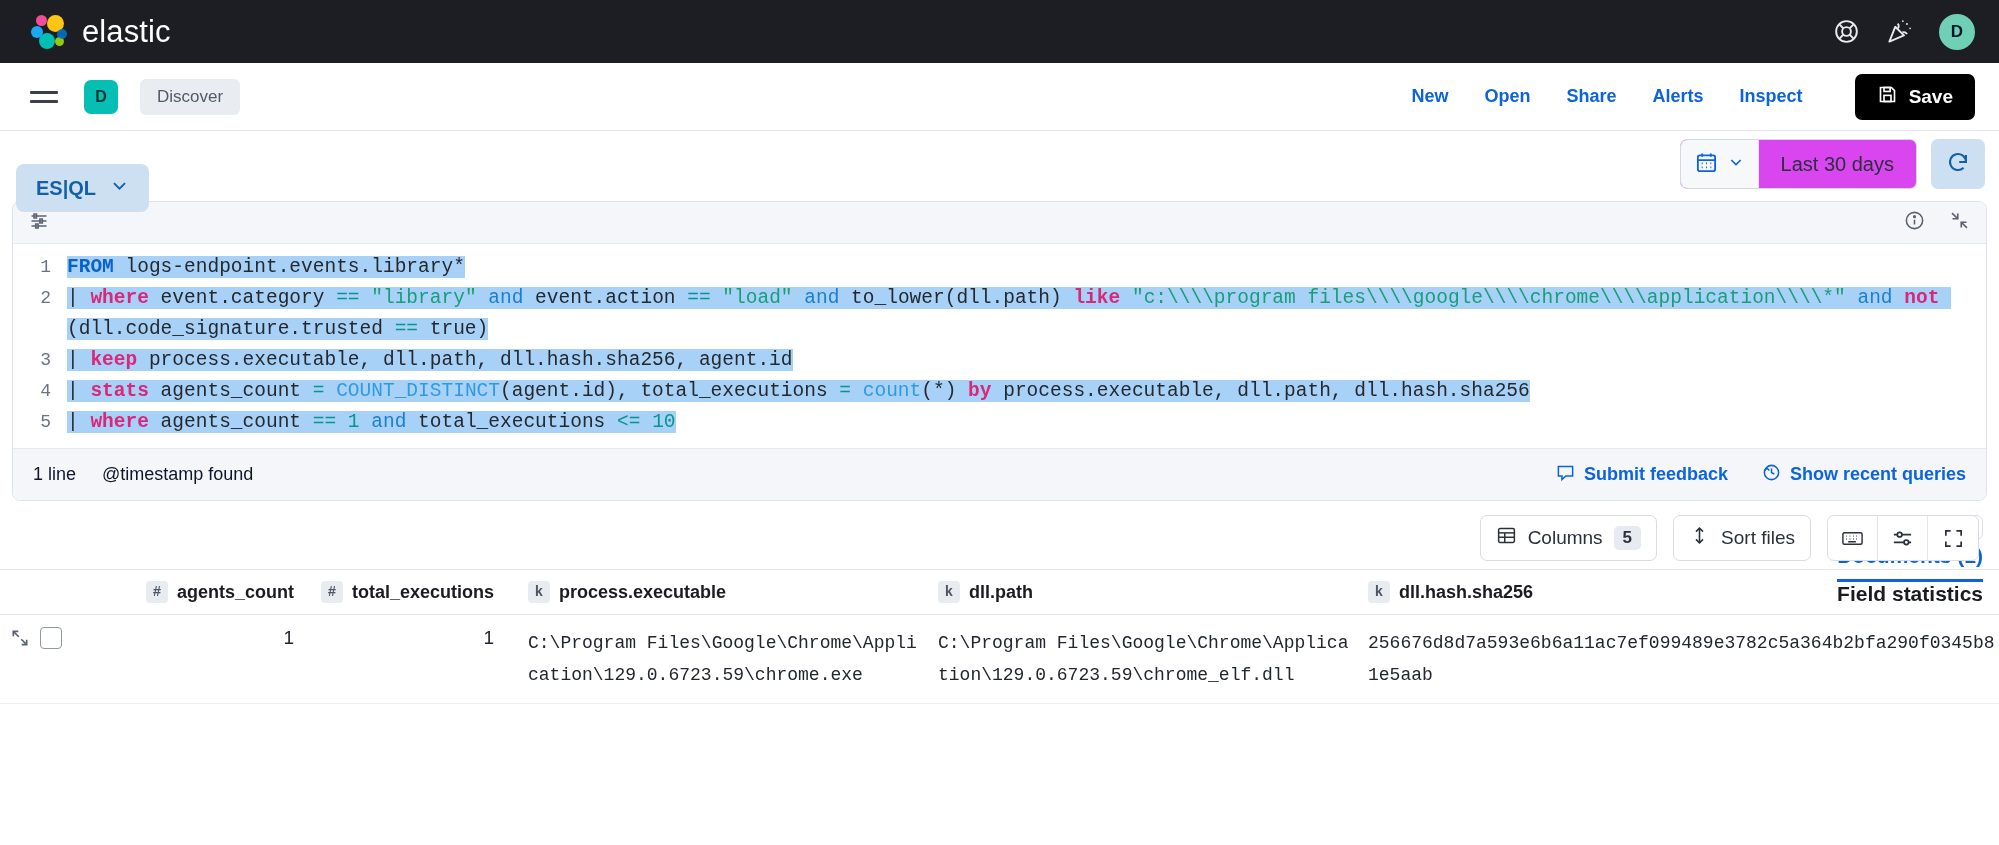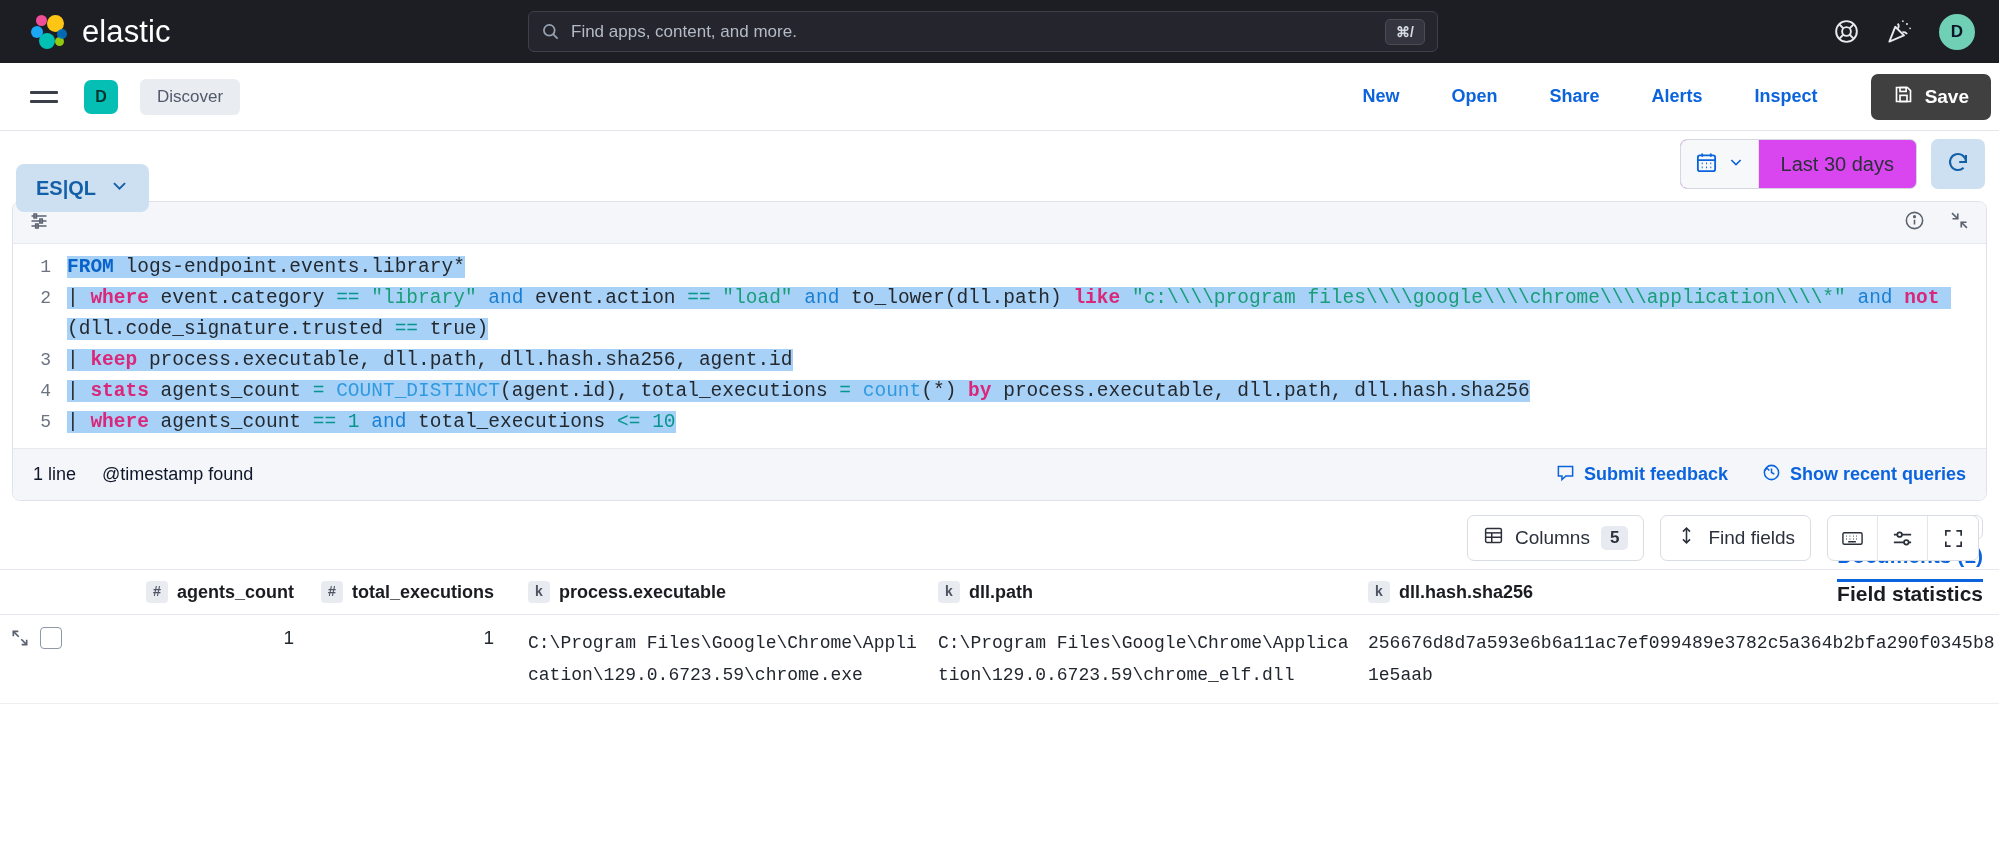--- a/index.html
+++ b/index.html
@@ -59,26 +59,26 @@
   .burger i { display: block; height: 3px; background: #3b3f47; border-radius: 1px; }
   .space-badge {
     width: 34px; height: 34px; border-radius: 7px; background: #05bfb4;
     color: #07332f; font-size: 16px; font-weight: 600;
     display: flex; align-items: center; justify-content: center; margin-left: 26px;
   }
   .crumb {
     margin-left: 22px; background: #e9ecf1; border-radius: 6px;
     padding: 8px 17px; color: #51596a; font-size: 17px; font-weight: 500;
   }
-  .nav-right { position: absolute; right: 8px; display: flex; align-items: center; gap: 52px; }
+  .nav-right { position: absolute; right: 24px; display: flex; align-items: center; gap: 36px; }
   .nav-link { color: #0b64dd; font-size: 18px; font-weight: 600; cursor: pointer; }
   .save-btn {
-    background: #404040; color: #fff; border: none; border-radius: 7px;
+    background: #000000; color: #fff; border: none; border-radius: 7px;
     height: 46px; padding: 0 22px; display: flex; align-items: center; gap: 11px;
-    font-size: 19px; font-weight: 600; cursor: pointer; margin-left: 1px;
+    font-size: 19px; font-weight: 600; cursor: pointer; margin-left: 16px;
     font-family: "Liberation Sans", sans-serif;
   }
 
   
   .query-row {
     height: 66px; display: flex; align-items: center; padding: 0 16px;
     position: relative; background: #fff;
   }
   .esql-pill {
     background: #cce0f2; color: #1460a8; border-radius: 8px;
@@ -208,30 +208,20 @@
       <span class="el-c1"></span>
         <span class="el-c2"></span>
         <span class="el-c3"></span>
       <span class="el-c4"></span>
         <span class="el-c5"></span>
         <span class="el-c6"></span>
     </div>
     <div class="wordmark">elastic</div>
   </div>
 
-  <div class="global-search">
-    <span class="gs-icon">
-      <svg width="19" height="19" viewBox="0 0 24 24" fill="none" stroke="currentColor" stroke-width="2.2">
-        <circle cx="10.5" cy="10.5" r="6.8"></circle>
-          <line x1="15.5" y1="15.5" x2="21" y2="21"></line>
-      </svg>
-    </span>
-    <span class="gs-placeholder">Find apps, content, and more.</span>
-    <span class="gs-kbd">⌘/</span>
-  </div>
 
   <div class="header-right">
     <span class="hdr-icon">
       <svg width="27" height="27" viewBox="0 0 24 24" fill="none" stroke="currentColor" stroke-width="1.7">
         <circle cx="12" cy="12" r="9.2"></circle>
           <circle cx="12" cy="12" r="3.9"></circle>
         <line x1="5.5" y1="5.5" x2="9.3" y2="9.3"></line>
           <line x1="14.7" y1="14.7" x2="18.5" y2="18.5"></line>
         <line x1="18.5" y1="5.5" x2="14.7" y2="9.3"></line>
           <line x1="9.3" y1="14.7" x2="5.5" y2="18.5"></line>
@@ -434,21 +424,21 @@
       <span class="count-chip">5</span>
     </button>
     <button class="tb-btn">
       <span>
         <svg width="21" height="21" viewBox="0 0 24 24" fill="none" stroke="currentColor" stroke-width="1.8">
           <line x1="12" y1="4" x2="12" y2="20"></line>
             <polyline points="8,7.6 12,3.6 16,7.6"></polyline>
             <polyline points="8,16.4 12,20.4 16,16.4"></polyline>
         </svg>
       </span>
-      <span>Find fields</span>
+      <span>Sort files</span>
     </button>
     <div class="icon-group">
       <div>
         <svg width="23" height="23" viewBox="0 0 24 24" fill="none" stroke="#2b303b" stroke-width="1.5">
           <rect x="2" y="6" width="20" height="12" rx="1.6"></rect>
           <line x1="5.5" y1="9.5" x2="6.2" y2="9.5"></line>
             <line x1="9" y1="9.5" x2="9.7" y2="9.5"></line>
           <line x1="12.5" y1="9.5" x2="13.2" y2="9.5"></line>
             <line x1="16" y1="9.5" x2="16.7" y2="9.5"></line>
           <line x1="5.5" y1="12.5" x2="6.2" y2="12.5"></line>

